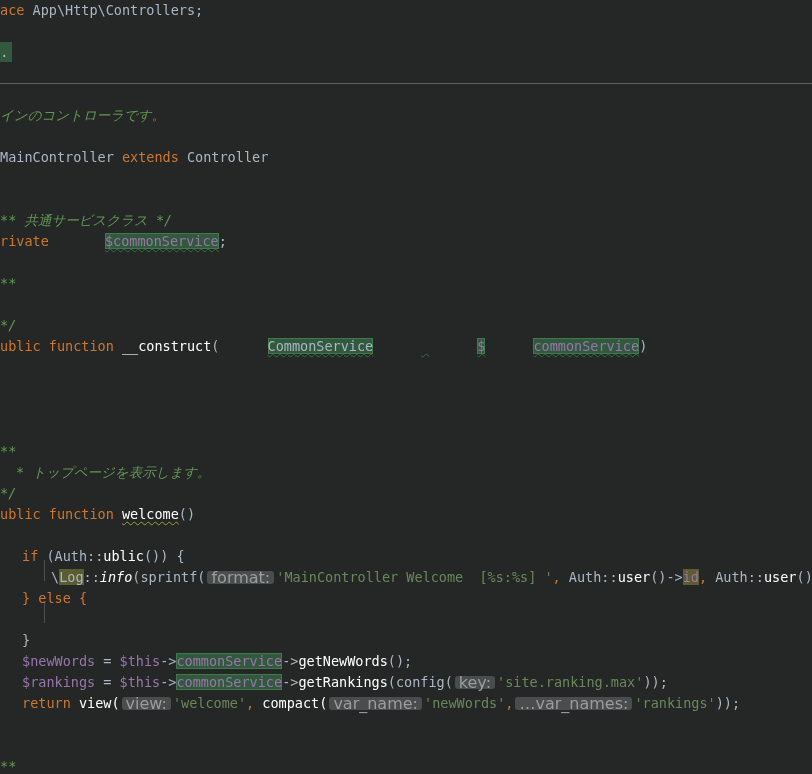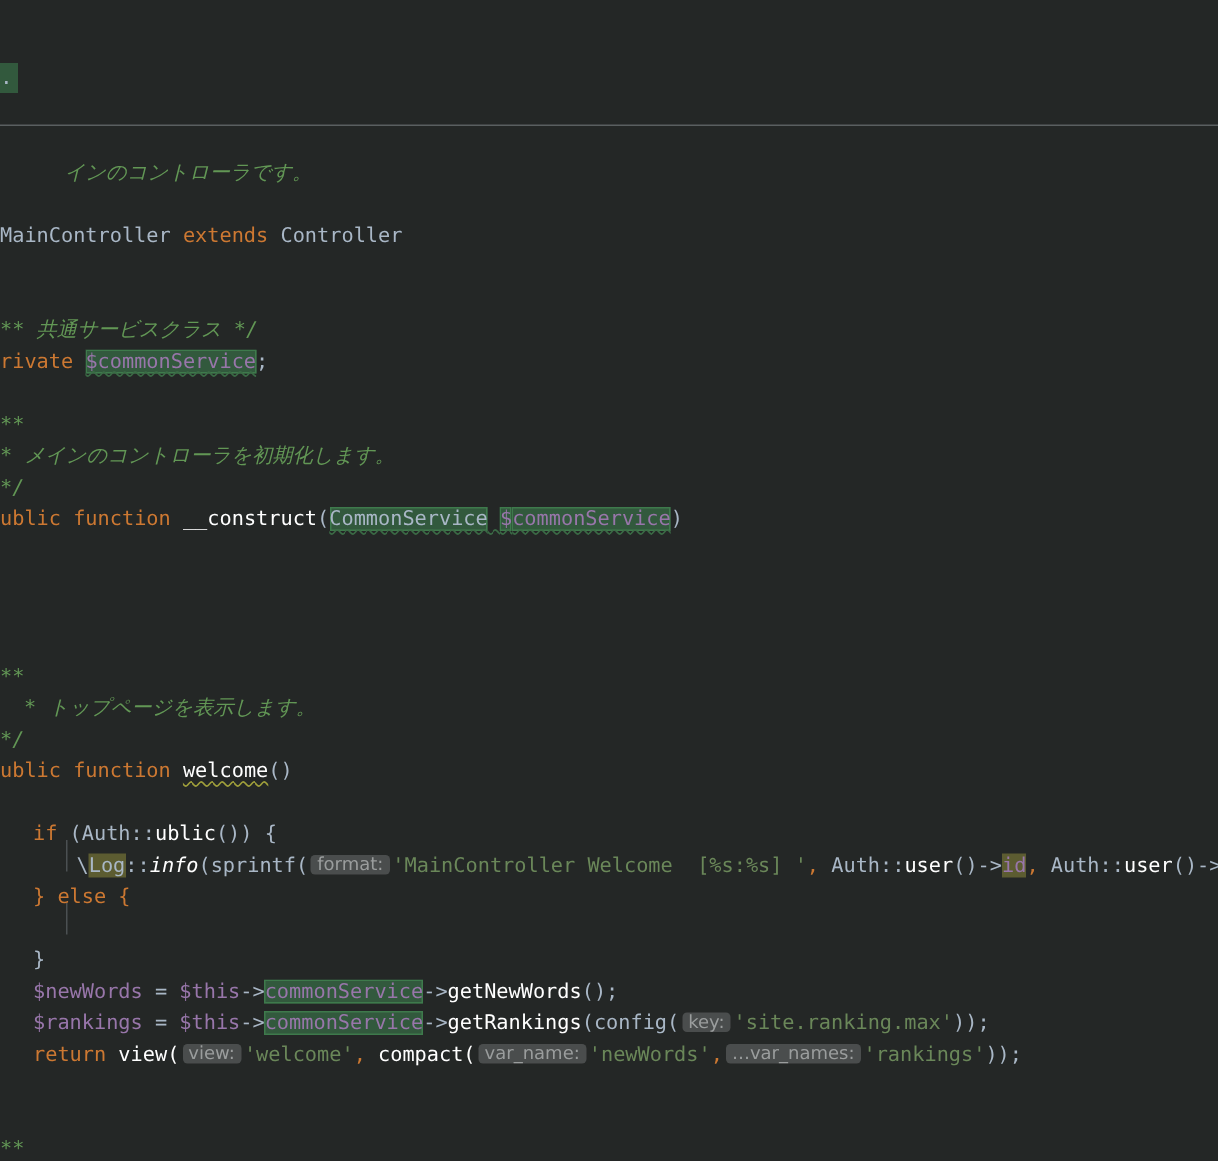--- a/index.html
+++ b/index.html
@@ -38,36 +38,37 @@
   .hl-olive{
     background:#5c5c31;
   }
   
   .wavy{
     text-decoration:underline;
     text-decoration-style:wavy;
     text-decoration-color:#3a6b45;
     text-underline-offset:2px;
     text-decoration-thickness:1px;
+    margin-left:48px;
   }
   .wavy-warn{
     text-decoration:underline;
     text-decoration-style:wavy;
     text-decoration-color:#a0a03a;
     text-underline-offset:2px;
     text-decoration-thickness:1px;
   }
 
   
   .hint{
     display:inline-block;
     background:#4a4d4d;
     color:#9a9d9d;
     border-radius:3px;
-    font-size:12px;
+    font-size:16px;
     font-family:"DejaVu Sans","Liberation Sans",sans-serif;
     line-height:13px;
     padding:0 4px;
     margin:0 2px;
     position:relative;top:-1px;
     vertical-align:middle;
   }
 
   
   .guide{
@@ -91,33 +92,33 @@
 </head>
 <body>
 
 <div id="editor">
 
   <div class="hrule" style="top:83px;"></div>
 
   <div class="guide" style="left:44px;top:560px;height:21px;"></div>
   <div class="guide" style="left:44px;top:602px;height:21px;"></div>
 
+  <div class="line" style="top:0px;"><span class="kw">ace</span><span class="ident"> </span><span class="cls">App\Http\Controllers;</span></div>
 
   <div class="chip-block" style="left:-12px;top:42px;padding:0 4px;">..</div>
 
-  <div class="line docblk" style="top:105px;padding-left:43px;">インのコントローラです。</div>
+  <div class="line docblk" style="top:105px;">インのコントローラです。</div>
 
   <div class="line" style="top:147px;"><span class="cls">MainController</span><span> </span><span class="kw">extends</span><span> </span><span class="cls">Controller</span></div>
 
   <div class="line docblk" style="top:210px;">** 共通サービスクラス */</div>
 
   <div class="line" style="top:231px;"><span class="kw">rivate</span><span> </span><span class="var hl-green wavy">$commonService</span><span class="punct">;</span></div>
 
   <div class="line docblk" style="top:273px;">**</div>
-  <div class="line docblk" style="top:294px;">* メインのコントローラを初期化します。</div>
   <div class="line docblk" style="top:315px;">*/</div>
 
   <div class="line" style="top:336px;"><span class="kw">ublic</span><span> </span><span class="kw">function</span><span> </span><span class="def">__construct</span><span class="punct">(</span><span class="cls hl-green wavy">CommonService</span><span class="wavy"> </span><span class="var hl-green wavy">$</span><span class="var hl-green wavy">commonService</span><span class="punct">)</span></div>
 
 
   <div class="line docblk" style="top:441px;">**</div>
   <div class="line docblk" style="top:462px;padding-left:16px;">* トップページを表示します。</div>
   <div class="line docblk" style="top:483px;">*/</div>
 
   <div class="line" style="top:504px;"><span class="kw">ublic</span><span> </span><span class="kw">function</span><span> </span><span class="def wavy-warn">welcome</span><span class="punct">()</span></div>

